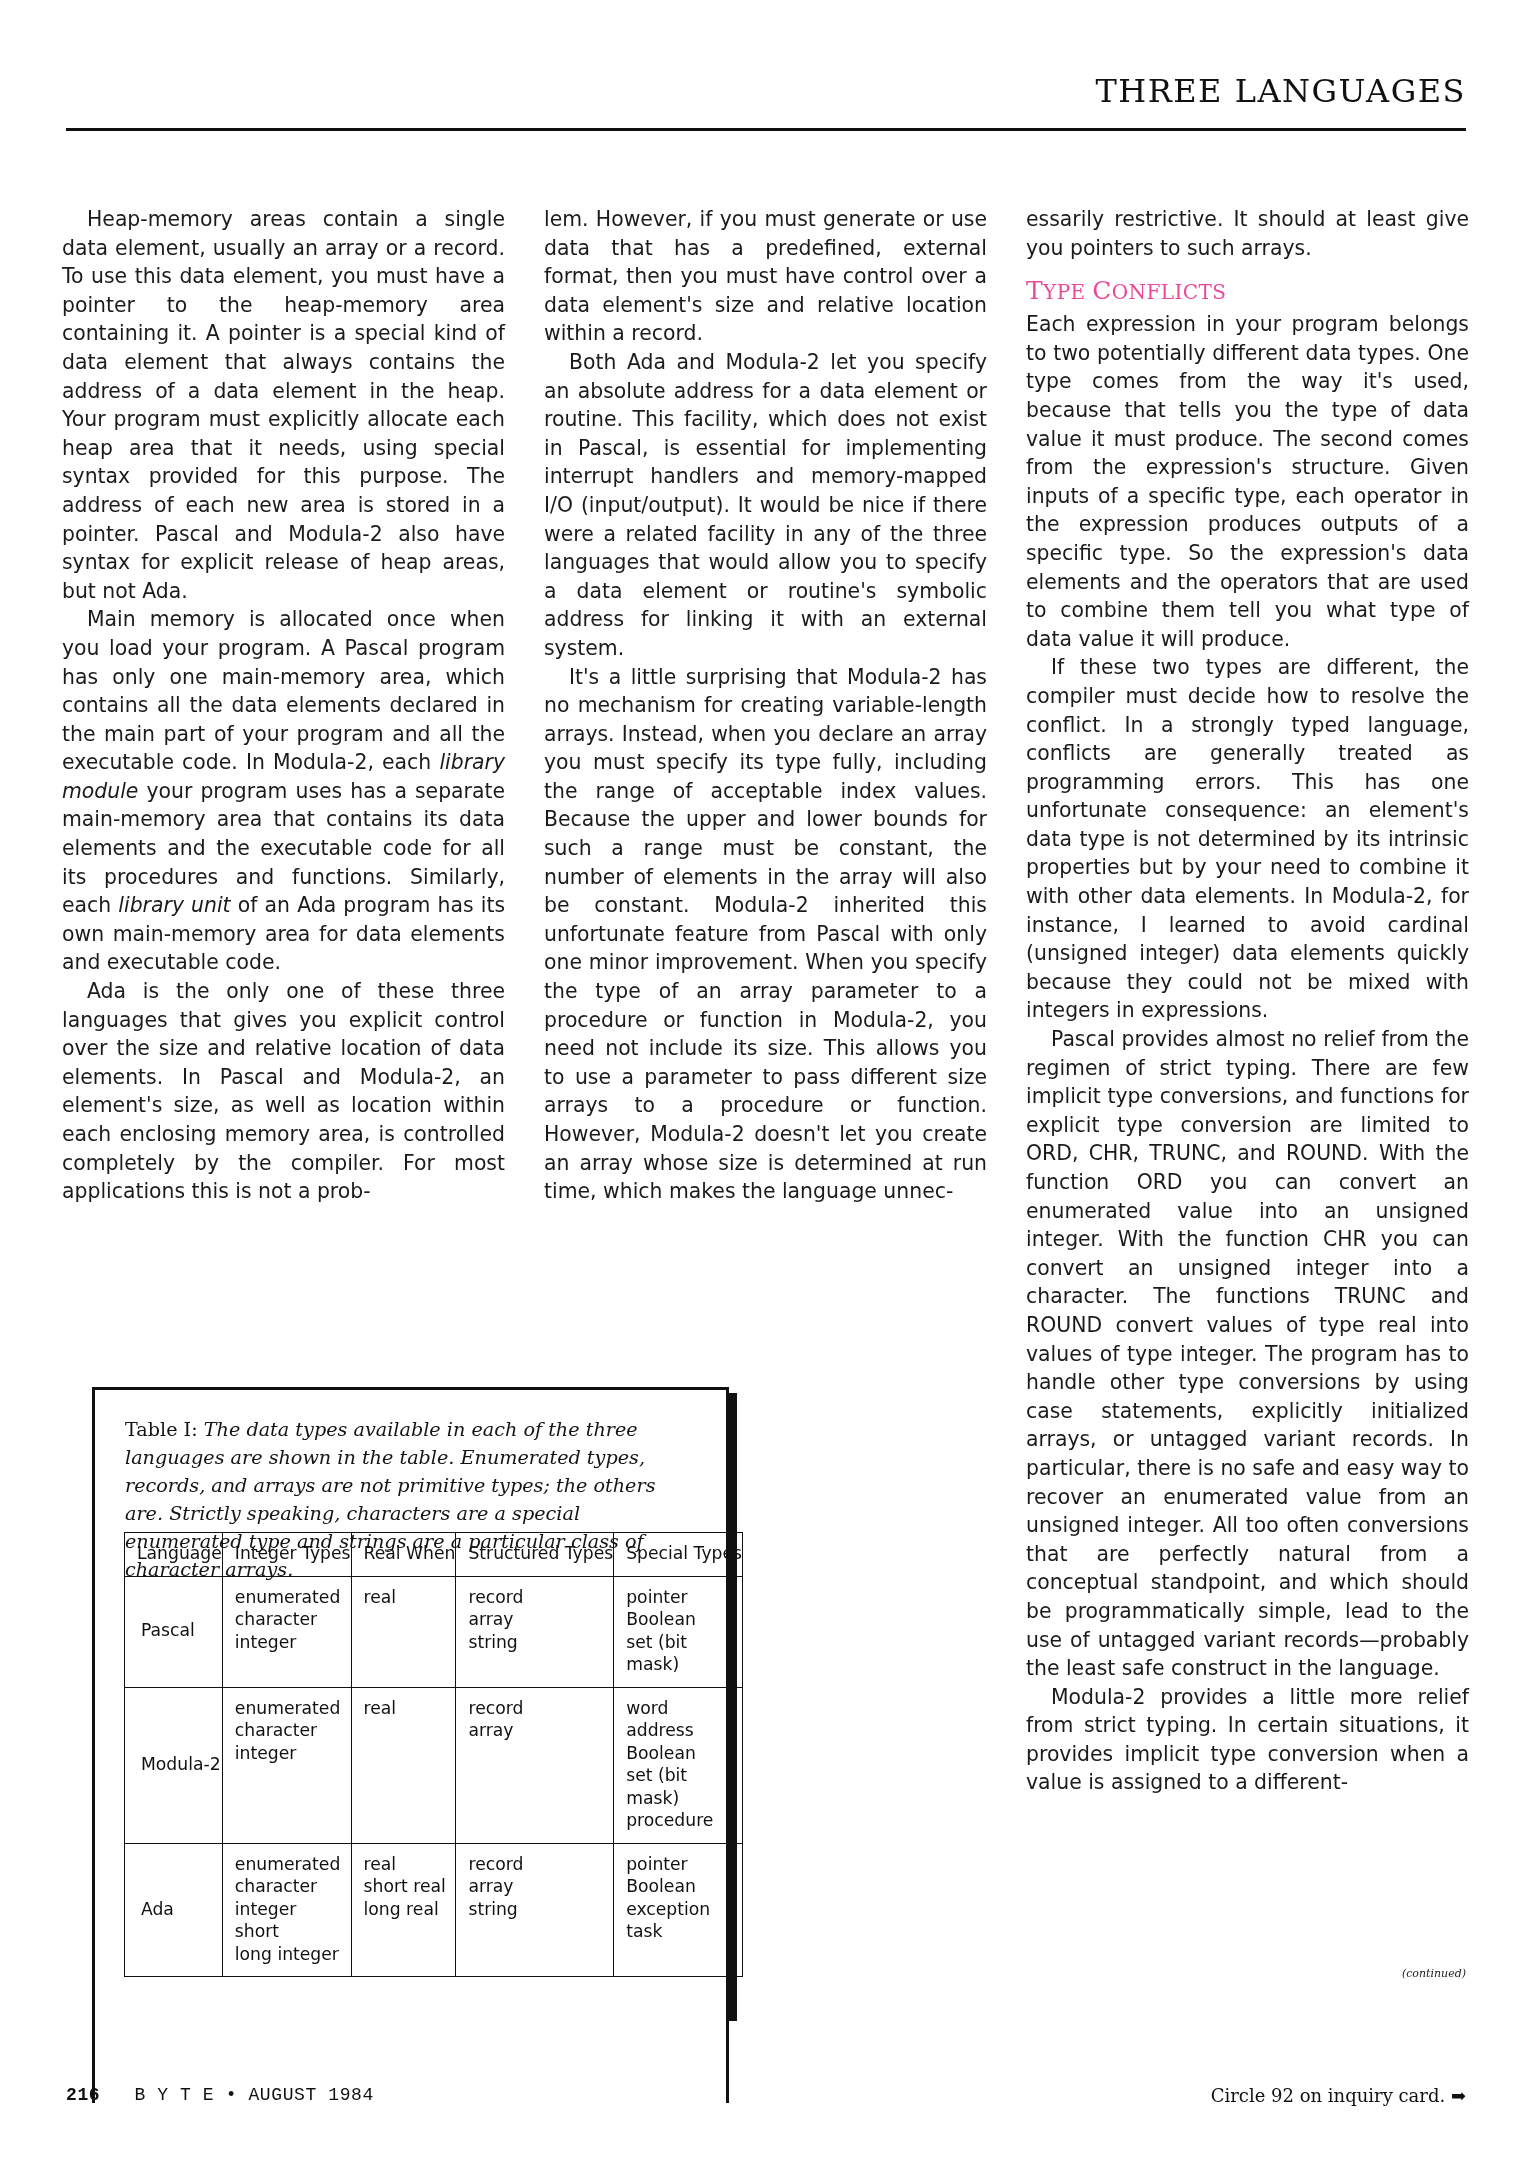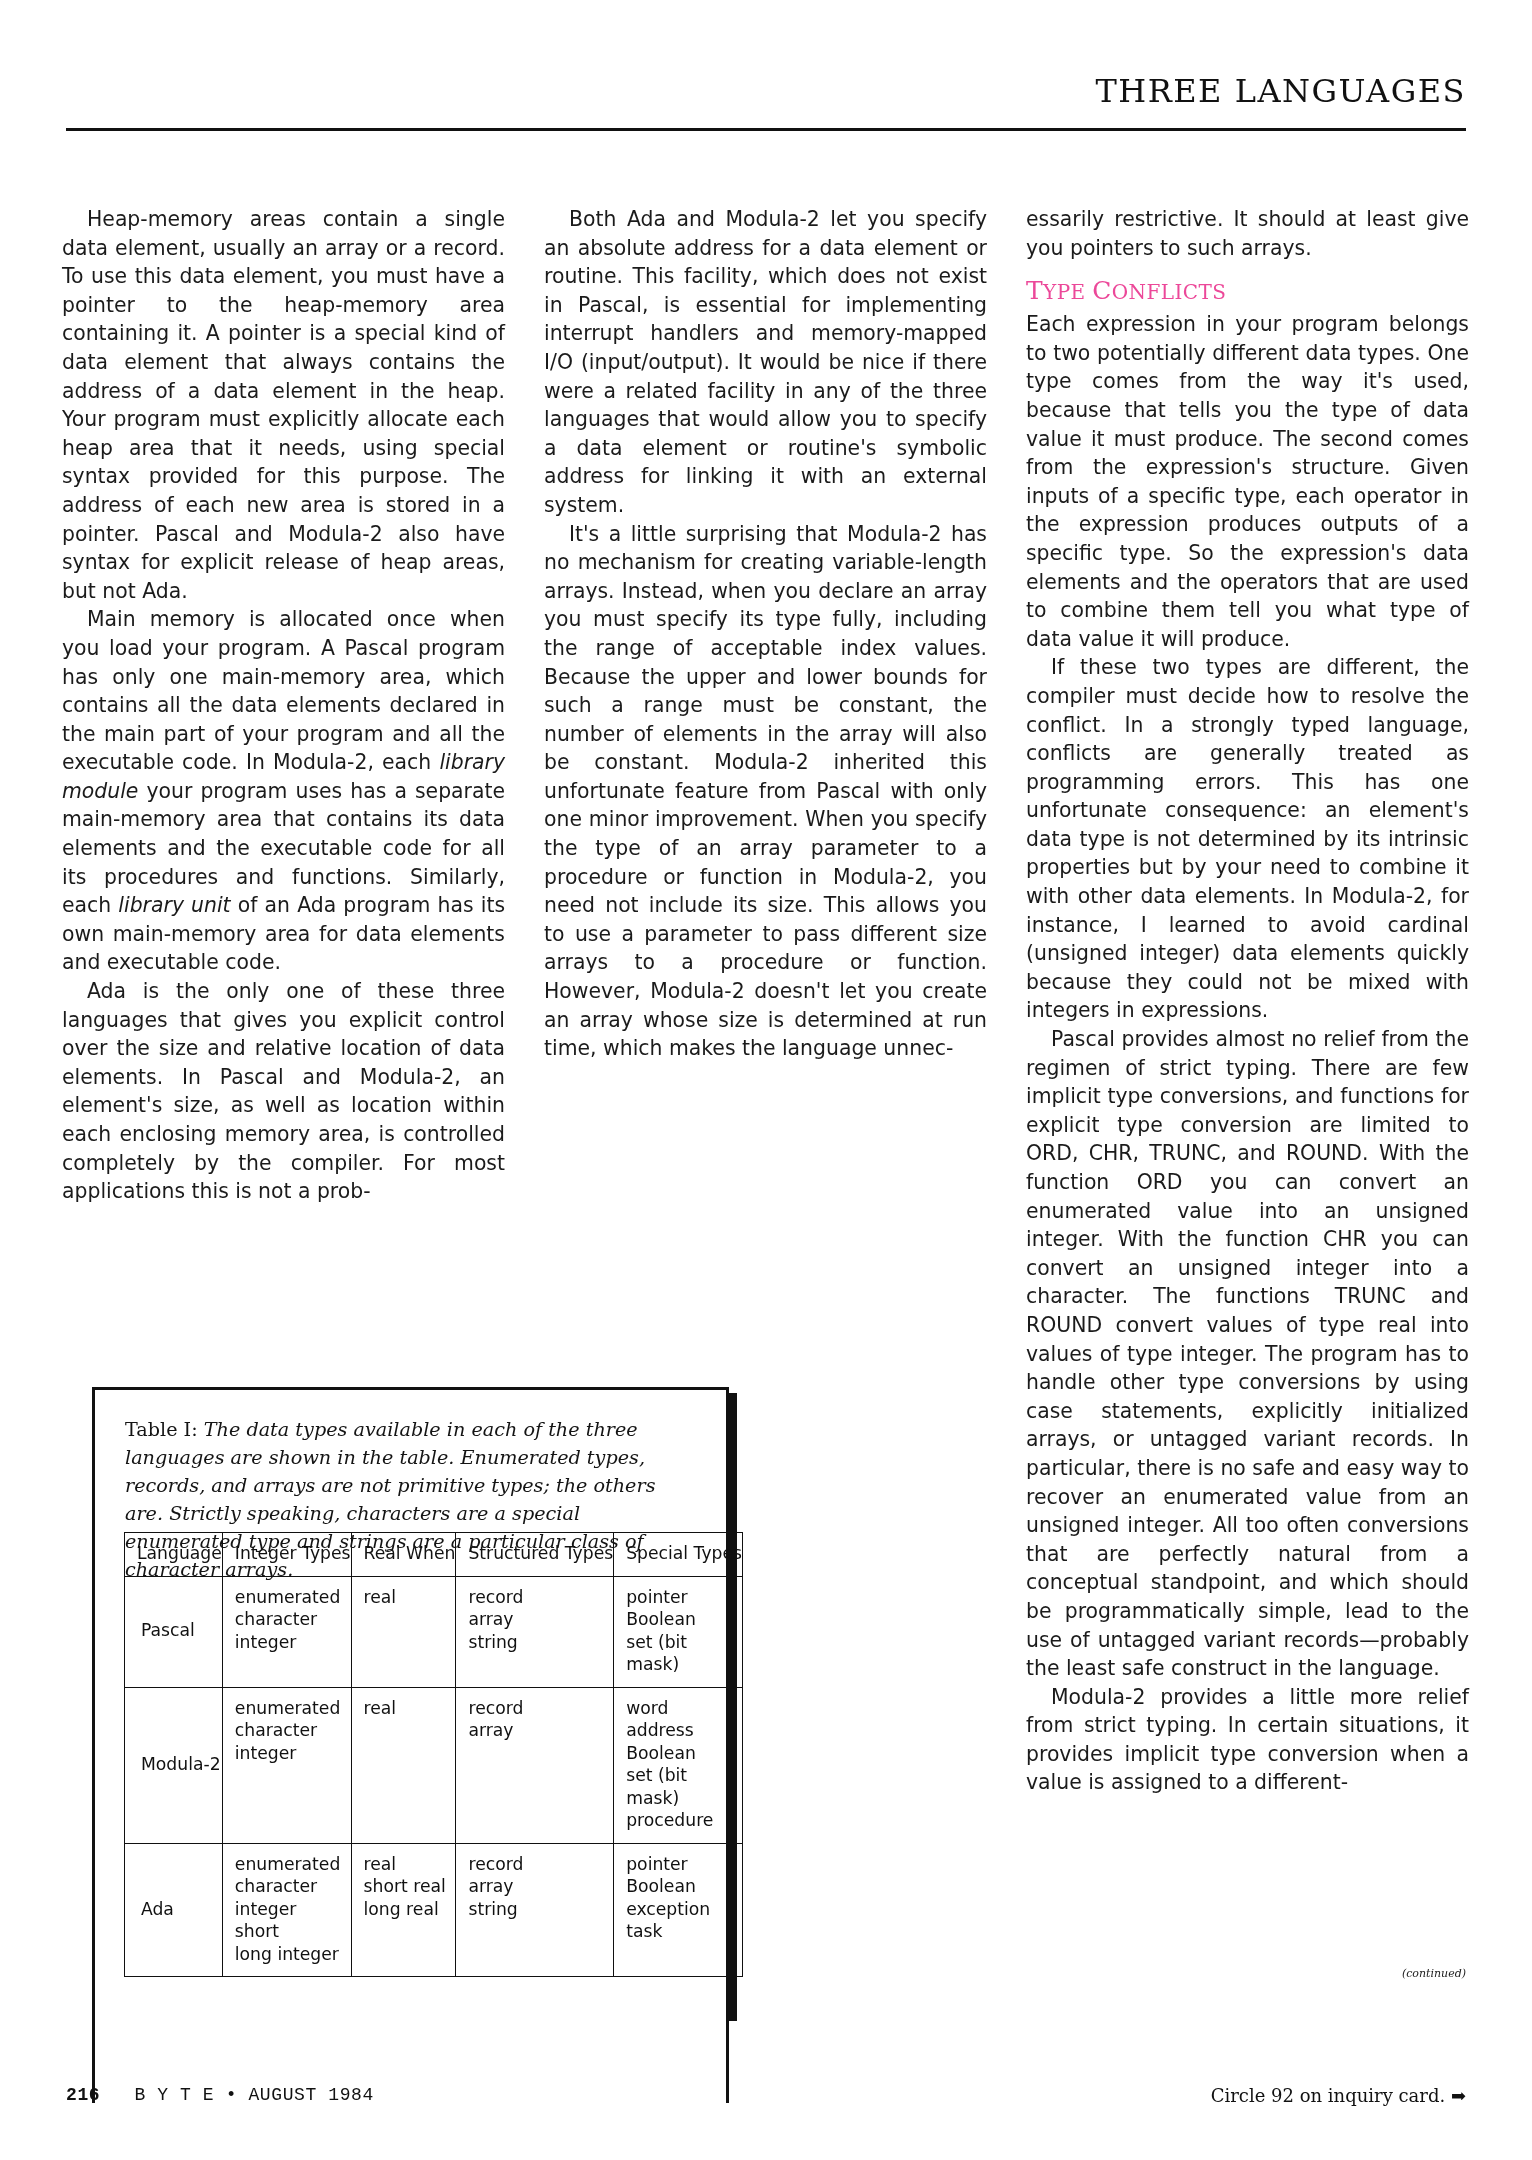--- a/index.html
+++ b/index.html
@@ -205,20 +205,21 @@
 
   <div class="columns">
 
     <div class="col">
       <p class="indent">Heap-memory areas contain a single data element, usually an array or a record. To use this data element, you must have a pointer to the heap-memory area containing it. A pointer is a special kind of data element that always contains the address of a data element in the heap. Your program must explicitly allocate each heap area that it needs, using special syntax provided for this purpose. The address of each new area is stored in a pointer. Pascal and Modula-2 also have syntax for explicit release of heap areas, but not Ada.</p>
       <p class="indent" id="c1p2">Main memory is allocated once when you load your program. A Pascal program has only one main-memory area, which contains all the data elements declared in the main part of your program and all the executable code. In Modula-2, each <em>library module</em> your program uses has a separate main-memory area that contains its data elements and the executable code for all its procedures and functions. Similarly, each <em>library unit</em> of an Ada program has its own main-memory area for data elements and executable code.</p>
       <p class="indent">Ada is the only one of these three languages that gives you explicit control over the size and relative location of data elements. In Pascal and Modula-2, an element's size, as well as location within each enclosing memory area, is controlled completely by the compiler. For most applications this is not a prob-</p>
     </div>
 
     <div class="col">
+      <p class="noindent">lem. However, if you must generate or use data that has a predefined, external format, then you must have control over a data element's size and relative location within a record.</p>
       <p class="indent">Both Ada and Modula-2 let you specify an absolute address for a data element or routine. This facility, which does not exist in Pascal, is essential for implementing interrupt handlers and memory-mapped I/O (input/output). It would be nice if there were a related facility in any of the three languages that would allow you to specify a data element or routine's symbolic address for linking it with an external system.</p>
       <p class="indent">It's a little surprising that Modula-2 has no mechanism for creating variable-length arrays. Instead, when you declare an array you must specify its type fully, including the range of acceptable index values. Because the upper and lower bounds for such a range must be constant, the number of elements in the array will also be constant. Modula-2 inherited this unfortunate feature from Pascal with only one minor improvement. When you specify the type of an array parameter to a procedure or function in Modula-2, you need not include its size. This allows you to use a parameter to pass different size arrays to a procedure or function. However, Modula-2 doesn't let you create an array whose size is determined at run time, which makes the language unnec-</p>
     </div>
 
     <div class="col">
       <p class="noindent">essarily restrictive. It should at least give you pointers to such arrays.</p>
       <div class="sechead" id="sechead"><span>T</span><span class="small">YPE </span><span>C</span><span class="small">ONFLICTS</span></div>
       <p class="noindent">Each expression in your program belongs to two potentially different data types. One type comes from the way it's used, because that tells you the type of data value it must produce. The second comes from the expression's structure. Given inputs of a specific type, each operator in the expression produces outputs of a specific type. So the expression's data elements and the operators that are used to combine them tell you what type of data value it will produce.</p>
       <p class="indent">If these two types are different, the compiler must decide how to resolve the conflict. In a strongly typed language, conflicts are generally treated as programming errors. This has one unfortunate consequence: an element's data type is not determined by its intrinsic properties but by your need to combine it with other data elements. In Modula-2, for instance, I learned to avoid cardinal (unsigned integer) data elements quickly because they could not be mixed with integers in expressions.</p>
       <p class="indent">Pascal provides almost no relief from the regimen of strict typing. There are few implicit type conversions, and functions for explicit type conversion are limited to ORD, CHR, TRUNC, and ROUND. With the function ORD you can convert an enumerated value into an unsigned integer. With the function CHR you can convert an unsigned integer into a character. The functions TRUNC and ROUND convert values of type real into values of type integer. The program has to handle other type conversions by using case statements, explicitly initialized arrays, or untagged variant records. In particular, there is no safe and easy way to recover an enumerated value from an unsigned integer. All too often conversions that are perfectly natural from a conceptual standpoint, and which should be programmatically simple, lead to the use of untagged variant records—probably the least safe construct in the language.</p>

